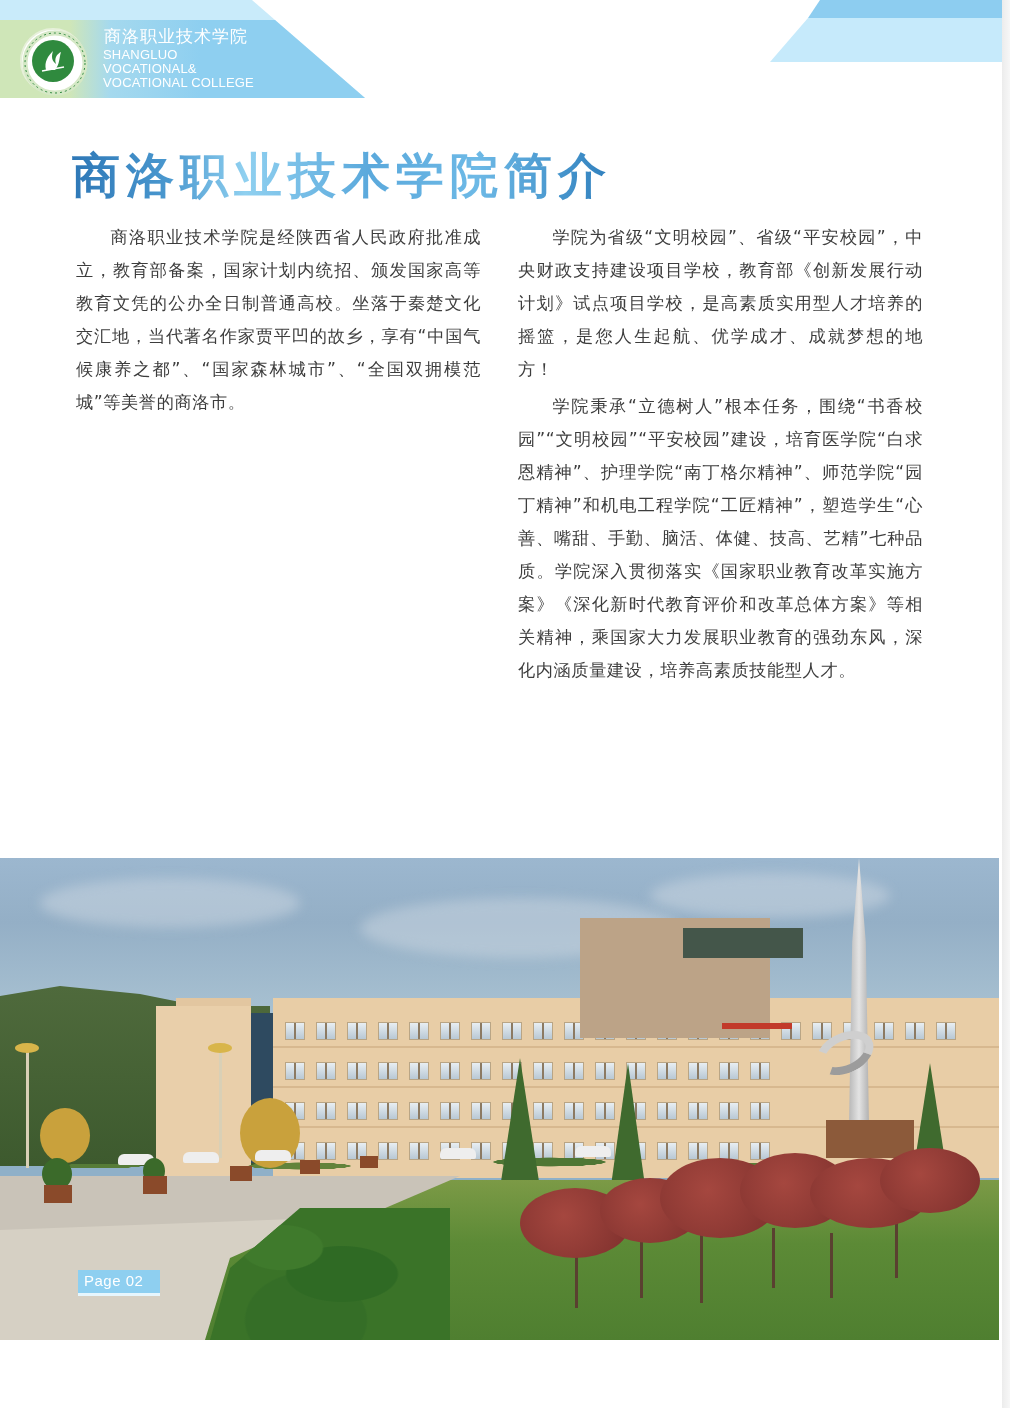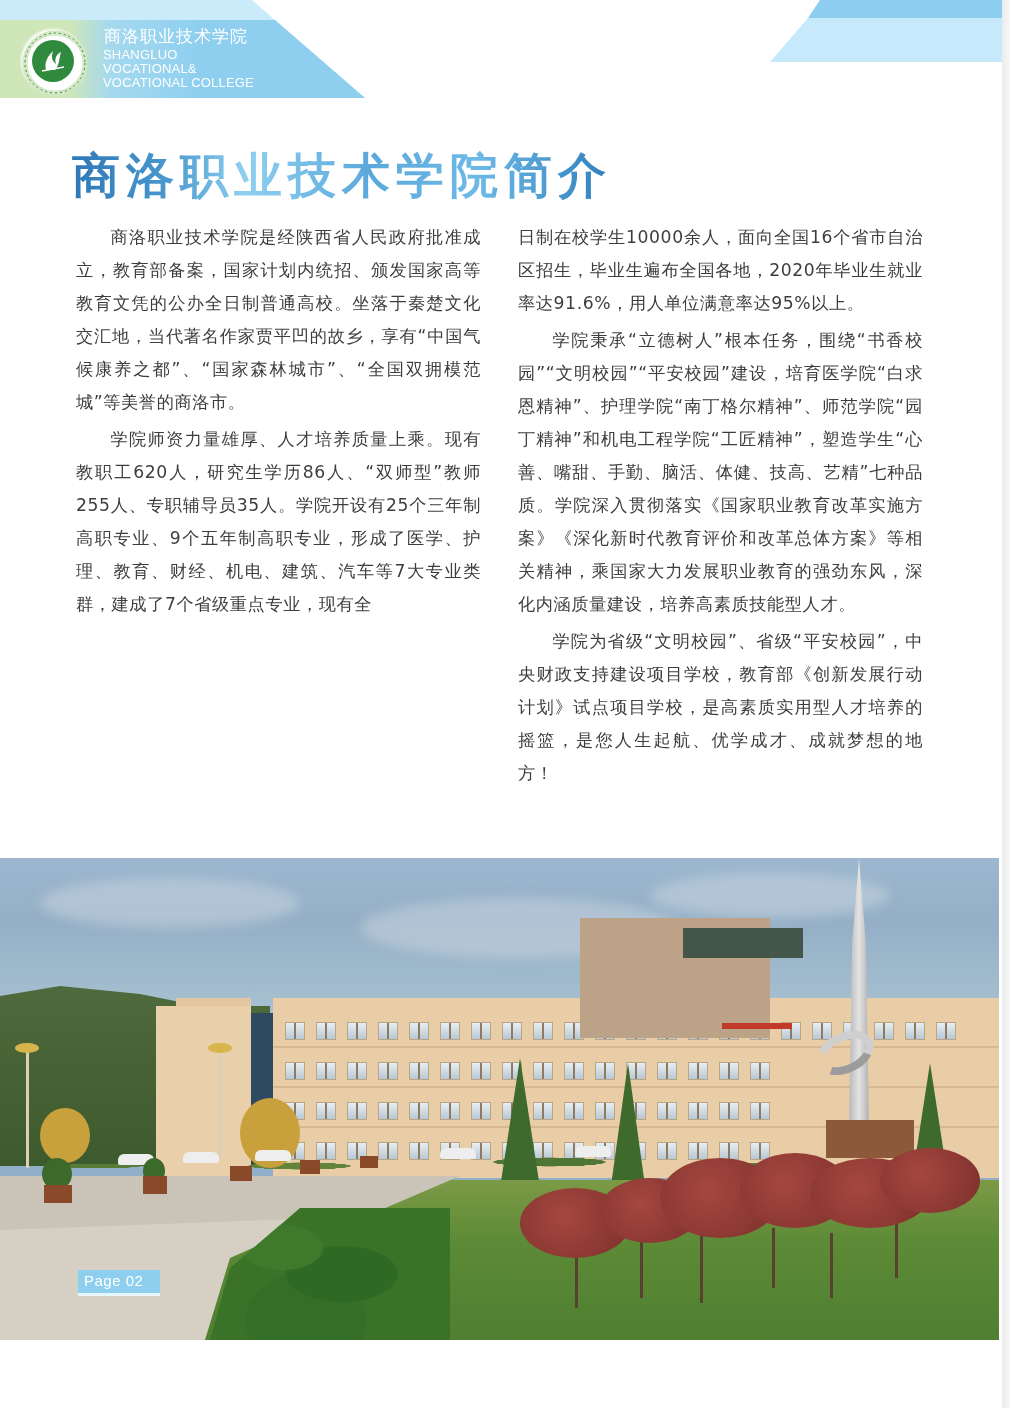--- a/index.html
+++ b/index.html
@@ -193,27 +193,25 @@
 <div class="hdr-en">
   <div>SHANGLUO</div>
   <div>VOCATIONAL&amp;</div>
   <div>VOCATIONAL COLLEGE</div>
 </div>
 
 <h1 class="title">商洛职业技术学院简介</h1>
 
 <div class="col col-left">
   <p>商洛职业技术学院是经陕西省人民政府批准成立，教育部备案，国家计划内统招、颁发国家高等教育文凭的公办全日制普通高校。坐落于秦楚文化交汇地，当代著名作家贾平凹的故乡，享有“中国气候康养之都”、“国家森林城市”、“全国双拥模范城”等美誉的商洛市。</p>
-  <p>学院师资力量雄厚、人才培养质量上乘。现有教职工620人，研究生学历86人、“双师型”教师255人、专职辅导员35人。学院开设有25个三年制高职专业、9个五年制高职专业，形成了医学、护理、教育、财经、机电、建筑、汽车等7大专业类群，建成了7个省级重点专业，现有全</p>
 </div>
 
 <div class="col col-right">
-  <p class="cont">日制在校学生10000余人，面向全国16个省市自治区招生，毕业生遍布全国各地，2020年毕业生就业率达91.6%，用人单位满意率达95%以上。</p>
+  <p>学院为省级“文明校园”、省级“平安校园”，中央财政支持建设项目学校，教育部《创新发展行动计划》试点项目学校，是高素质实用型人才培养的摇篮，是您人生起航、优学成才、成就梦想的地方！</p>
   <p>学院秉承“立德树人”根本任务，围绕“书香校园”“文明校园”“平安校园”建设，培育医学院“白求恩精神”、护理学院“南丁格尔精神”、师范学院“园丁精神”和机电工程学院“工匠精神”，塑造学生“心善、嘴甜、手勤、脑活、体健、技高、艺精”七种品质。学院深入贯彻落实《国家职业教育改革实施方案》《深化新时代教育评价和改革总体方案》等相关精神，乘国家大力发展职业教育的强劲东风，深化内涵质量建设，培养高素质技能型人才。</p>
-  <p>学院为省级“文明校园”、省级“平安校园”，中央财政支持建设项目学校，教育部《创新发展行动计划》试点项目学校，是高素质实用型人才培养的摇篮，是您人生起航、优学成才、成就梦想的地方！</p>
 </div>
 
 <div class="photo">
   <div class="sky"></div>
   <div class="cloud" style="left:40px;top:20px;width:260px;height:50px;"></div>
   <div class="cloud" style="left:360px;top:40px;width:320px;height:60px;"></div>
   <div class="cloud" style="left:650px;top:15px;width:240px;height:45px;"></div>
   <div class="hill"></div>
 
   <div class="bldg-left-step"></div>

